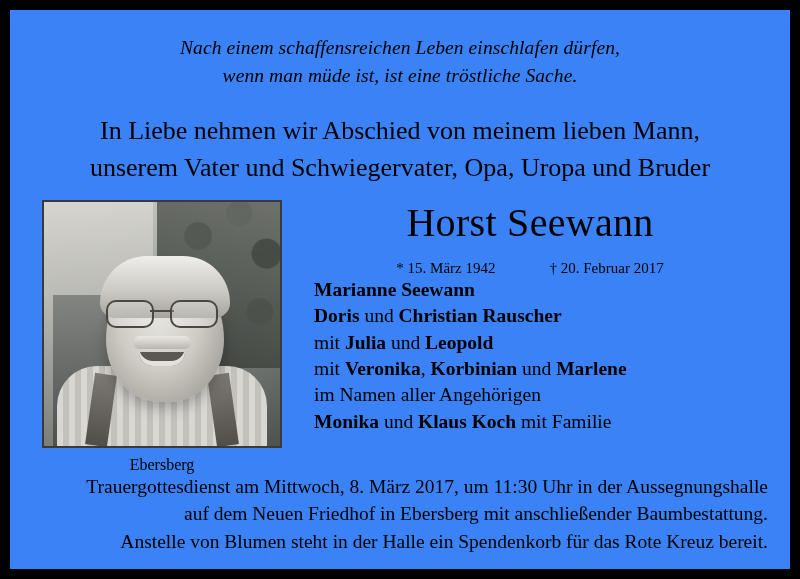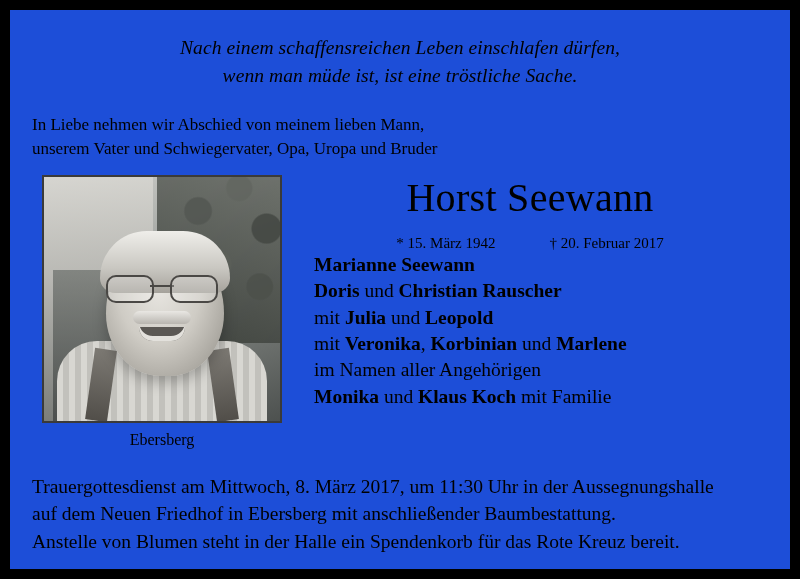--- a/index.html
+++ b/index.html
@@ -13,37 +13,37 @@
     font-family: "Liberation Serif", serif;
     color: #000000;
     overflow: hidden;
   }
   .obituary {
     position: relative;
     box-sizing: border-box;
     width: 800px;
     height: 579px;
     border: 10px solid #000000;
-    background: #1d4ed8;
+    background: #3b82f6;
     padding: 18px 22px 10px 22px;
   }
   .epitaph {
     text-align: center;
     font-style: italic;
     font-size: 19.5px;
     line-height: 1.42;
     margin: 6px 0 0 0;
     letter-spacing: 0.1px;
   }
   .epitaph .line {
     display: block;
   }
   .intro {
-    text-align: left;
-    font-size: 17px;
+    text-align: center;
+    font-size: 26px;
     line-height: 1.4;
     margin-top: 24px;
   }
   .intro .line {
     display: block;
   }
   .middle {
     display: flex;
     margin-top: 14px;
     align-items: flex-start;
@@ -230,21 +230,21 @@
     font-size: 19.5px;
     line-height: 1.35;
   }
   .family .row { white-space: nowrap; }
   .family b { font-weight: bold; }
   .footer {
     position: absolute;
     left: 22px;
     right: 22px;
     bottom: 14px;
-    text-align: left;
+    text-align: right;
     font-size: 19.5px;
     line-height: 1.4;
   }
   .footer .line { display: block; }
 </style>
 </head>
 <body>
 
 <div class="obituary">
 

